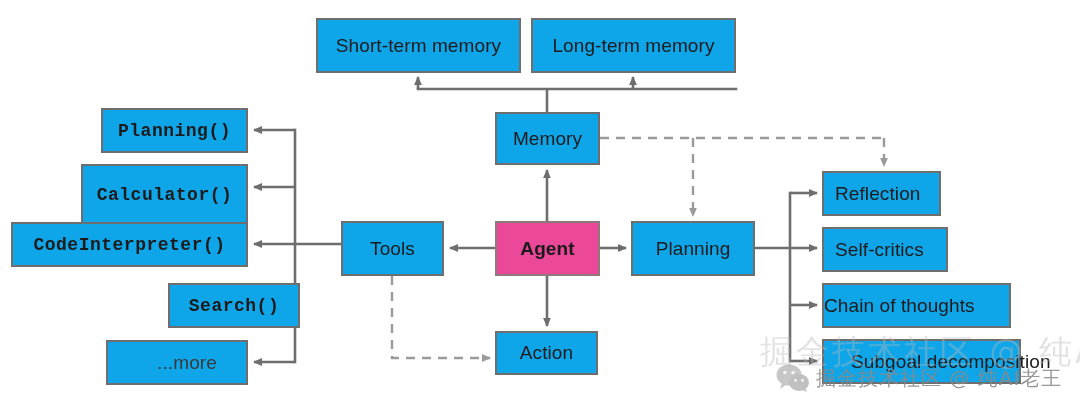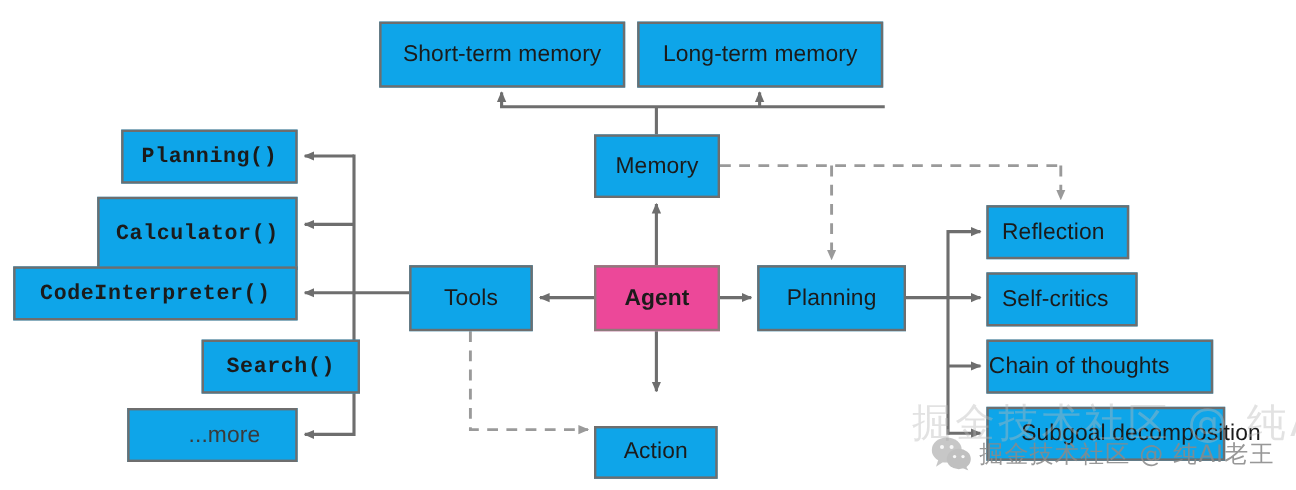--- a/index.html
+++ b/index.html
@@ -179,21 +179,21 @@
   </div>
 
   <div class="node" style="left:341px; top:221px; width:103px; height:55px;">
     <span>Tools</span>
   </div>
 
   <div class="node accent" style="left:495px; top:221px; width:105px; height:55px;">
     <span>Agent</span>
   </div>
 
-  <div class="node" style="left:495px; top:331px; width:103px; height:44px;margin-top:24px;">
+  <div class="node" style="left:495px; top:331px; width:103px; height:44px;">
     <span>Action</span>
   </div>
 
   <div class="node" style="left:631px; top:221px; width:124px; height:55px;">
     <span>Planning</span>
   </div>
 
   <div class="node" style="left:822px; top:171px; width:119px; height:45px; justify-content:flex-start; padding-left:11px;">
     <span>Reflection</span>
   </div>

